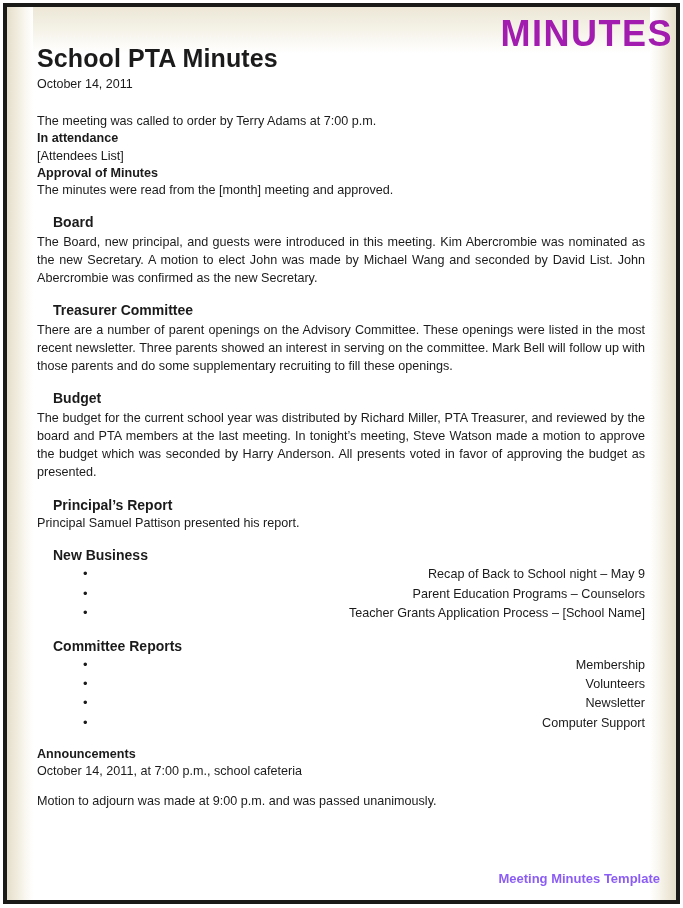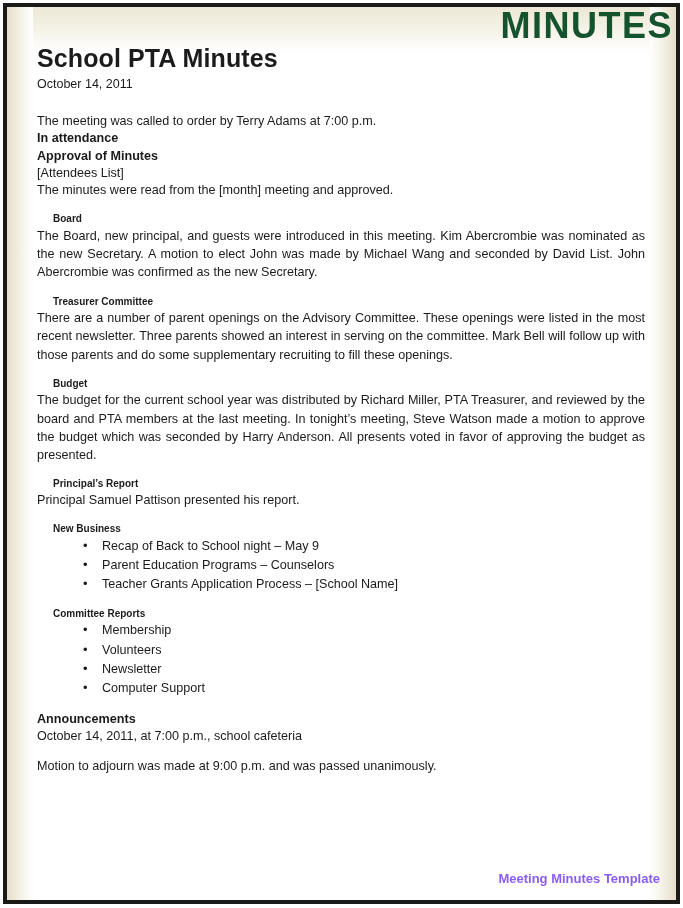--- a/index.html
+++ b/index.html
@@ -71,26 +71,26 @@
     left: 7px;
     right: 7px;
     height: 46px;
     background: linear-gradient(to bottom, #ece7d6 0%, #f4f1e6 45%, #ffffff 100%);
     pointer-events: none;
   }
 
   
   .watermark {
     position: absolute;
-    top: 8px;
+    top: 16px;
     right: 10px;
     font-size: 36px;
     font-weight: bold;
     letter-spacing: 1.5px;
-    color: #14532d;
+    color: #a21caf;
     line-height: 1;
     user-select: none;
   }
 
   
   .content {
     position: absolute;
     top: 44px;
     left: 37px;
     width: 608px;
@@ -122,37 +122,38 @@
     font-weight: bold;
   }
   .para {
     font-size: 12.6px;
     line-height: 1.45;
     margin: 0;
     text-align: justify;
     text-justify: inter-word;
   }
   .heading {
-    font-size: 10px;
+    font-size: 14px;
     font-weight: bold;
     line-height: 1.45;
     margin: 0;
     padding-left: 16px;
   }
 
   ul.bullets {
     margin: 0;
     padding: 0 0 0 46px;
     list-style: none;
   }
   ul.bullets li {
     font-size: 12.6px;
     line-height: 1.52;
     position: relative;
     padding-left: 19px;
+    text-align: right;
   }
   ul.bullets li::before {
     content: "\2022";
     position: absolute;
     left: 0;
     top: -1px;
     font-size: 13px;
   }
 
   
@@ -184,22 +185,22 @@
 
   <div class="content">
 
     <h1 class="doc-title">School PTA Minutes</h1>
     <p class="doc-date">October 14, 2011</p>
 
     <div class="gap-intro"></div>
 
     <p class="line">The meeting was called to order by Terry Adams at 7:00 p.m.</p>
     <p class="line bold">In attendance</p>
+    <p class="line">[Attendees List]</p>
     <p class="line bold">Approval of Minutes</p>
-    <p class="line">[Attendees List]</p>
     <p class="line">The minutes were read from the [month] meeting and approved.</p>
 
     <div class="gap-block"></div>
 
     <p class="heading">Board</p>
     <p class="para">The Board, new principal, and guests were introduced in this meeting. Kim Abercrombie was nominated as the new Secretary. A motion to elect John was made by Michael Wang and seconded by David List. John Abercrombie was confirmed as the new Secretary.</p>
 
     <div class="gap-block"></div>
 
     <p class="heading">Treasurer Committee</p>

